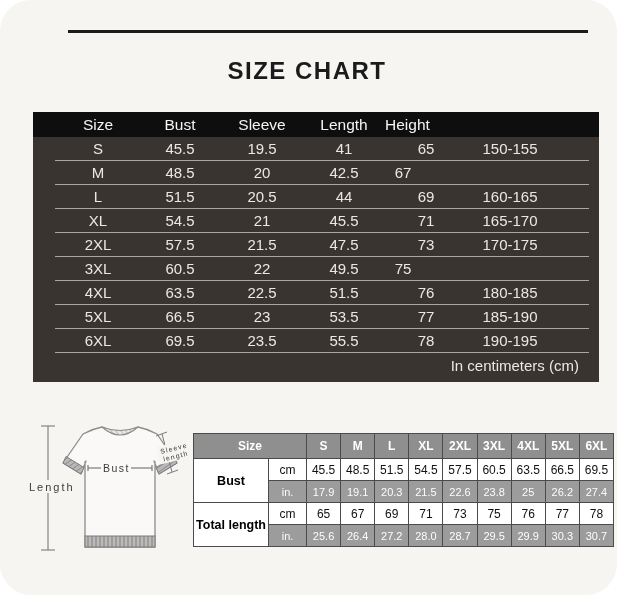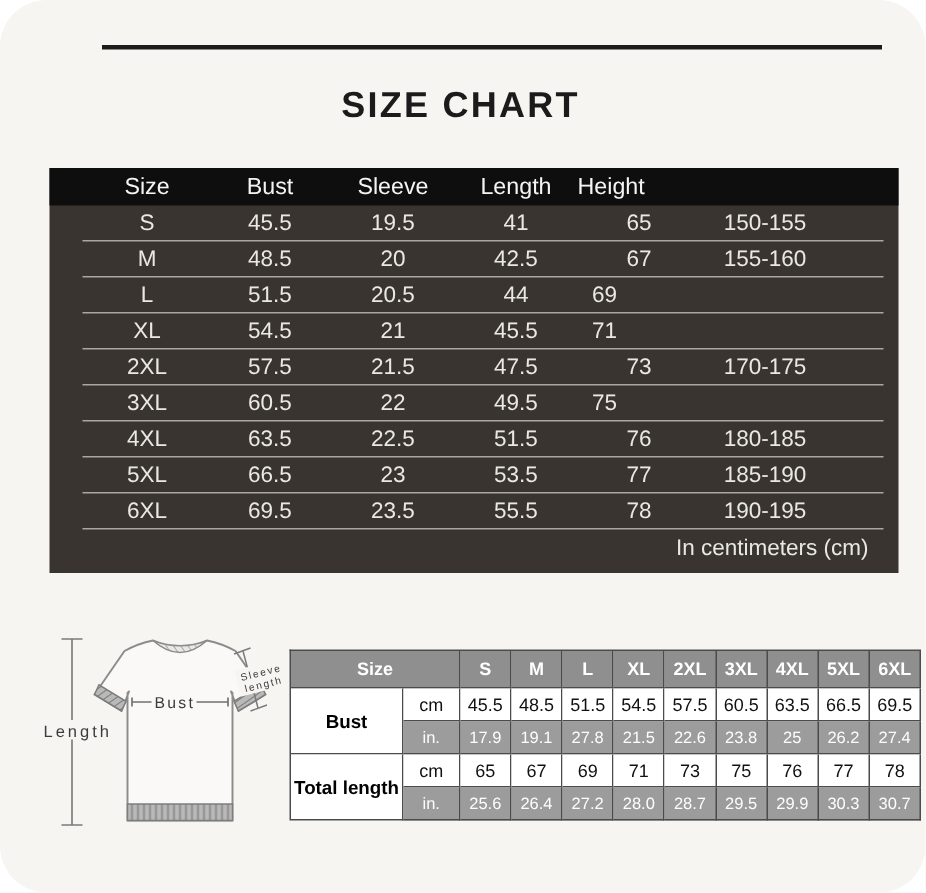--- a/index.html
+++ b/index.html
@@ -82,37 +82,38 @@
           <div class="mt-cell">65</div>
           <div class="mt-cell">150-155</div>
         </div>
         <div class="mt-sep"></div>
         <div class="mt-grid mt-row">
           <div class="mt-cell">M</div>
           <div class="mt-cell">48.5</div>
           <div class="mt-cell">20</div>
           <div class="mt-cell">42.5</div>
           <div class="mt-cell">67</div>
-          <div class="mt-cell">155-160</div>
         </div>
         <div class="mt-sep"></div>
         <div class="mt-grid mt-row">
           <div class="mt-cell">L</div>
           <div class="mt-cell">51.5</div>
           <div class="mt-cell">20.5</div>
           <div class="mt-cell">44</div>
           <div class="mt-cell">69</div>
+          <div class="mt-cell">160-165</div>
         </div>
         <div class="mt-sep"></div>
         <div class="mt-grid mt-row">
           <div class="mt-cell">XL</div>
           <div class="mt-cell">54.5</div>
           <div class="mt-cell">21</div>
           <div class="mt-cell">45.5</div>
           <div class="mt-cell">71</div>
+          <div class="mt-cell">165-170</div>
         </div>
         <div class="mt-sep"></div>
         <div class="mt-grid mt-row">
           <div class="mt-cell">2XL</div>
           <div class="mt-cell">57.5</div>
           <div class="mt-cell">21.5</div>
           <div class="mt-cell">47.5</div>
           <div class="mt-cell">73</div>
           <div class="mt-cell">170-175</div>
         </div>
@@ -228,21 +229,21 @@
       <div class="dt-cell dt-cm">51.5</div>
       <div class="dt-cell dt-cm">54.5</div>
       <div class="dt-cell dt-cm">57.5</div>
       <div class="dt-cell dt-cm">60.5</div>
       <div class="dt-cell dt-cm">63.5</div>
       <div class="dt-cell dt-cm">66.5</div>
       <div class="dt-cell dt-cm">69.5</div>
       <div class="dt-cell dt-in">in.</div>
       <div class="dt-cell dt-in">17.9</div>
       <div class="dt-cell dt-in">19.1</div>
-      <div class="dt-cell dt-in">27.8</div>
+      <div class="dt-cell dt-in">20.3</div>
       <div class="dt-cell dt-in">21.5</div>
       <div class="dt-cell dt-in">22.6</div>
       <div class="dt-cell dt-in">23.8</div>
       <div class="dt-cell dt-in">25</div>
       <div class="dt-cell dt-in">26.2</div>
       <div class="dt-cell dt-in">27.4</div>
       <div class="dt-cell dt-label span2r">Total length</div>
       <div class="dt-cell dt-cm">cm</div>
       <div class="dt-cell dt-cm">65</div>
       <div class="dt-cell dt-cm">67</div>

